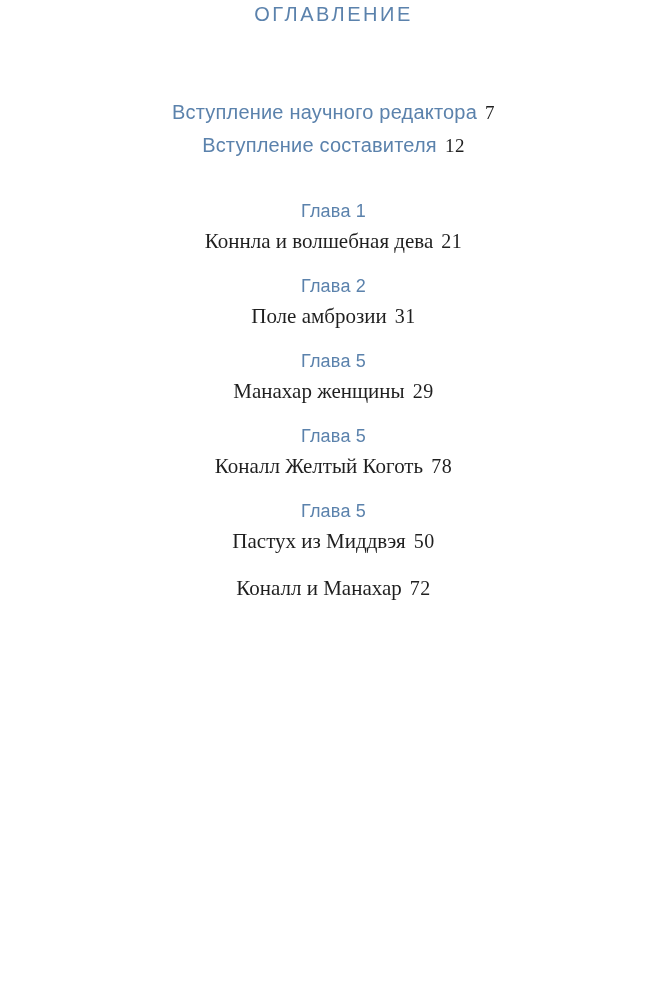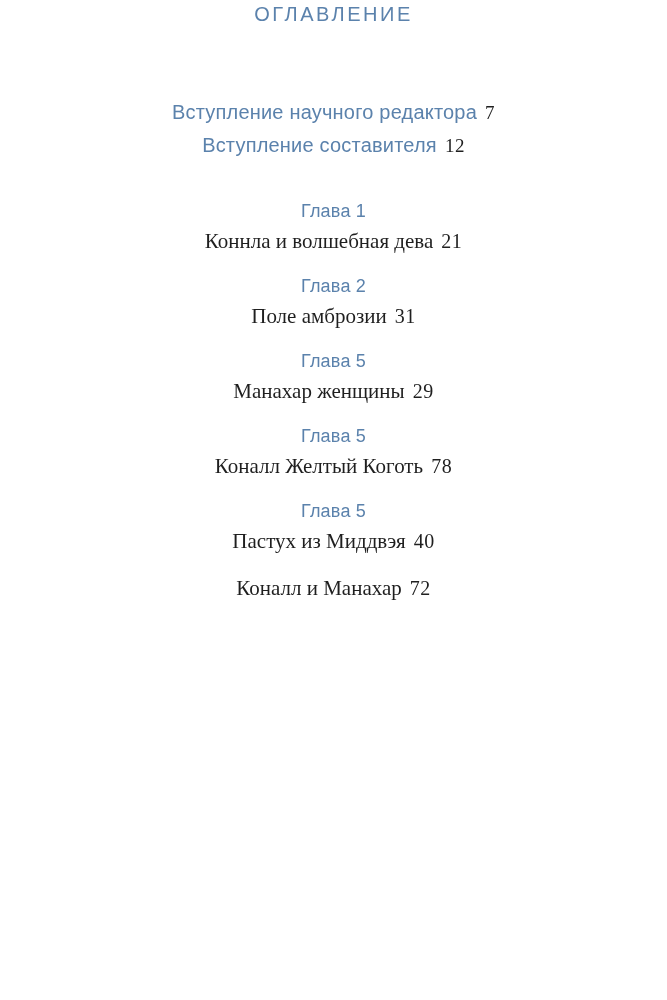--- a/index.html
+++ b/index.html
@@ -117,21 +117,21 @@
     <div class="chapter">
       <div class="chapter-heading">Глава 5</div>
       <div class="chapter-title">
         <span>Коналл Желтый Коготь</span><span class="page-num">78</span>
       </div>
     </div>
 
     <div class="chapter">
       <div class="chapter-heading">Глава 5</div>
       <div class="chapter-title">
-        <span>Пастух из Миддвэя</span><span class="page-num">40</span>
+        <span>Пастух из Миддвэя</span><span class="page-num">50</span>
       </div>
     </div>
 
 
     <div class="chapter">
       <div class="chapter-title">
         <span>Коналл и Манахар</span><span class="page-num">72</span>
       </div>
     </div>
 

